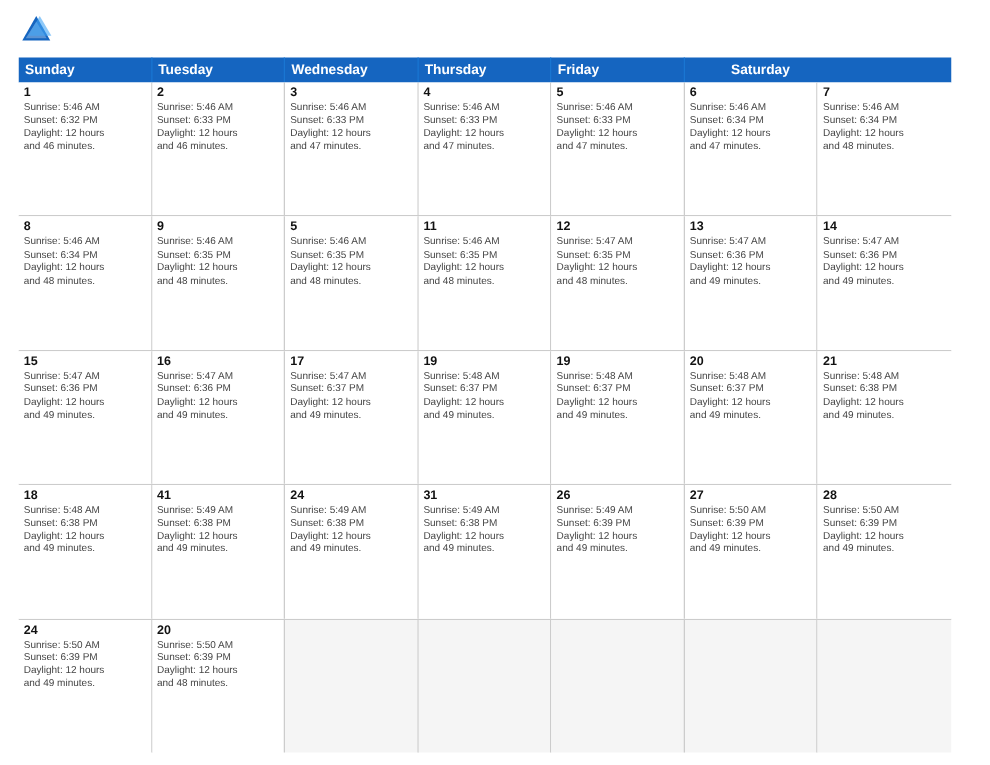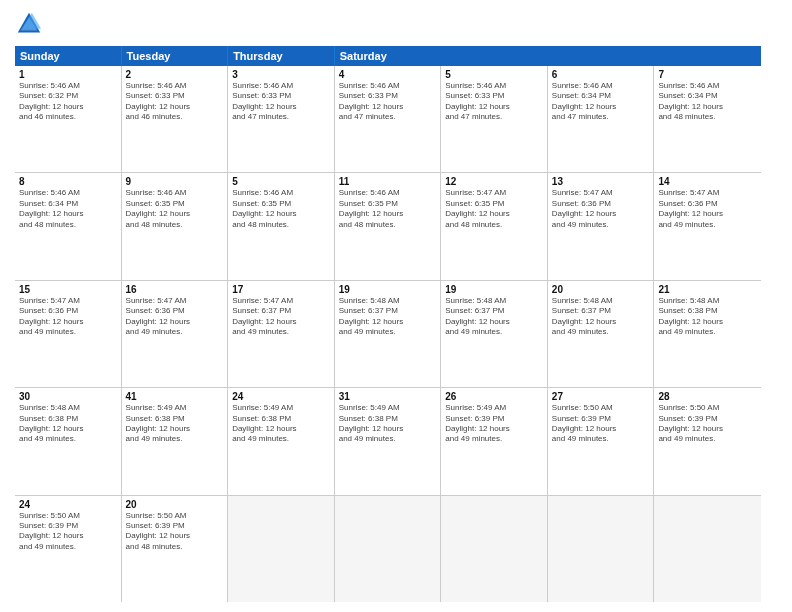--- a/index.html
+++ b/index.html
@@ -70,21 +70,21 @@
       background: #1565c0;
     }
     .cal-header-cell {
       color: #fff;
       font-size: 11px;
       font-weight: bold;
       padding: 4px 5px;
       text-align: left;
       border-right: 1px solid #1976d2;
     }
-    .cal-header-cell:last-child { border-right: none; }
+    .cal-header-cell:last-child { border-right: none; margin-left: 32px; }
     .cal-body {
       flex: 1;
       display: flex;
       flex-direction: column;
     }
     .cal-week {
       display: grid;
       grid-template-columns: repeat(7, 1fr);
       flex: 1;
       border-bottom: 1px solid #ccc;
@@ -134,21 +134,23 @@
       <div class="month-title"></div>
       <div class="location"></div>
     </div>
   </div>
 
   <div class="calendar">
     <div class="cal-header">
 
     <div class="cal-header-cell">Sunday</div>
         <div class="cal-header-cell">Tuesday</div>
+        <div class="cal-header-cell">Wednesday</div>
         <div class="cal-header-cell">Thursday</div>
+        <div class="cal-header-cell">Friday</div>
         <div class="cal-header-cell">Saturday</div>
       </div>
     <div class="cal-body">
 
     <div class="cal-week">
           <div class="cal-cell">
             <span class="day-num">1</span>
             <span class="cell-line">Sunrise: 5:46 AM</span>
             <span class="cell-line">Sunset: 6:32 PM</span>
             <span class="cell-line">Daylight: 12 hours</span>
@@ -294,21 +296,21 @@
           <div class="cal-cell">
             <span class="day-num">21</span>
             <span class="cell-line">Sunrise: 5:48 AM</span>
             <span class="cell-line">Sunset: 6:38 PM</span>
             <span class="cell-line">Daylight: 12 hours</span>
             <span class="cell-line">and 49 minutes.</span>
           </div>
         </div>
         <div class="cal-week">
           <div class="cal-cell">
-            <span class="day-num">30</span>
+            <span class="day-num">18</span>
             <span class="cell-line">Sunrise: 5:48 AM</span>
             <span class="cell-line">Sunset: 6:38 PM</span>
             <span class="cell-line">Daylight: 12 hours</span>
             <span class="cell-line">and 49 minutes.</span>
           </div>
           <div class="cal-cell">
             <span class="day-num">41</span>
             <span class="cell-line">Sunrise: 5:49 AM</span>
             <span class="cell-line">Sunset: 6:38 PM</span>
             <span class="cell-line">Daylight: 12 hours</span>

